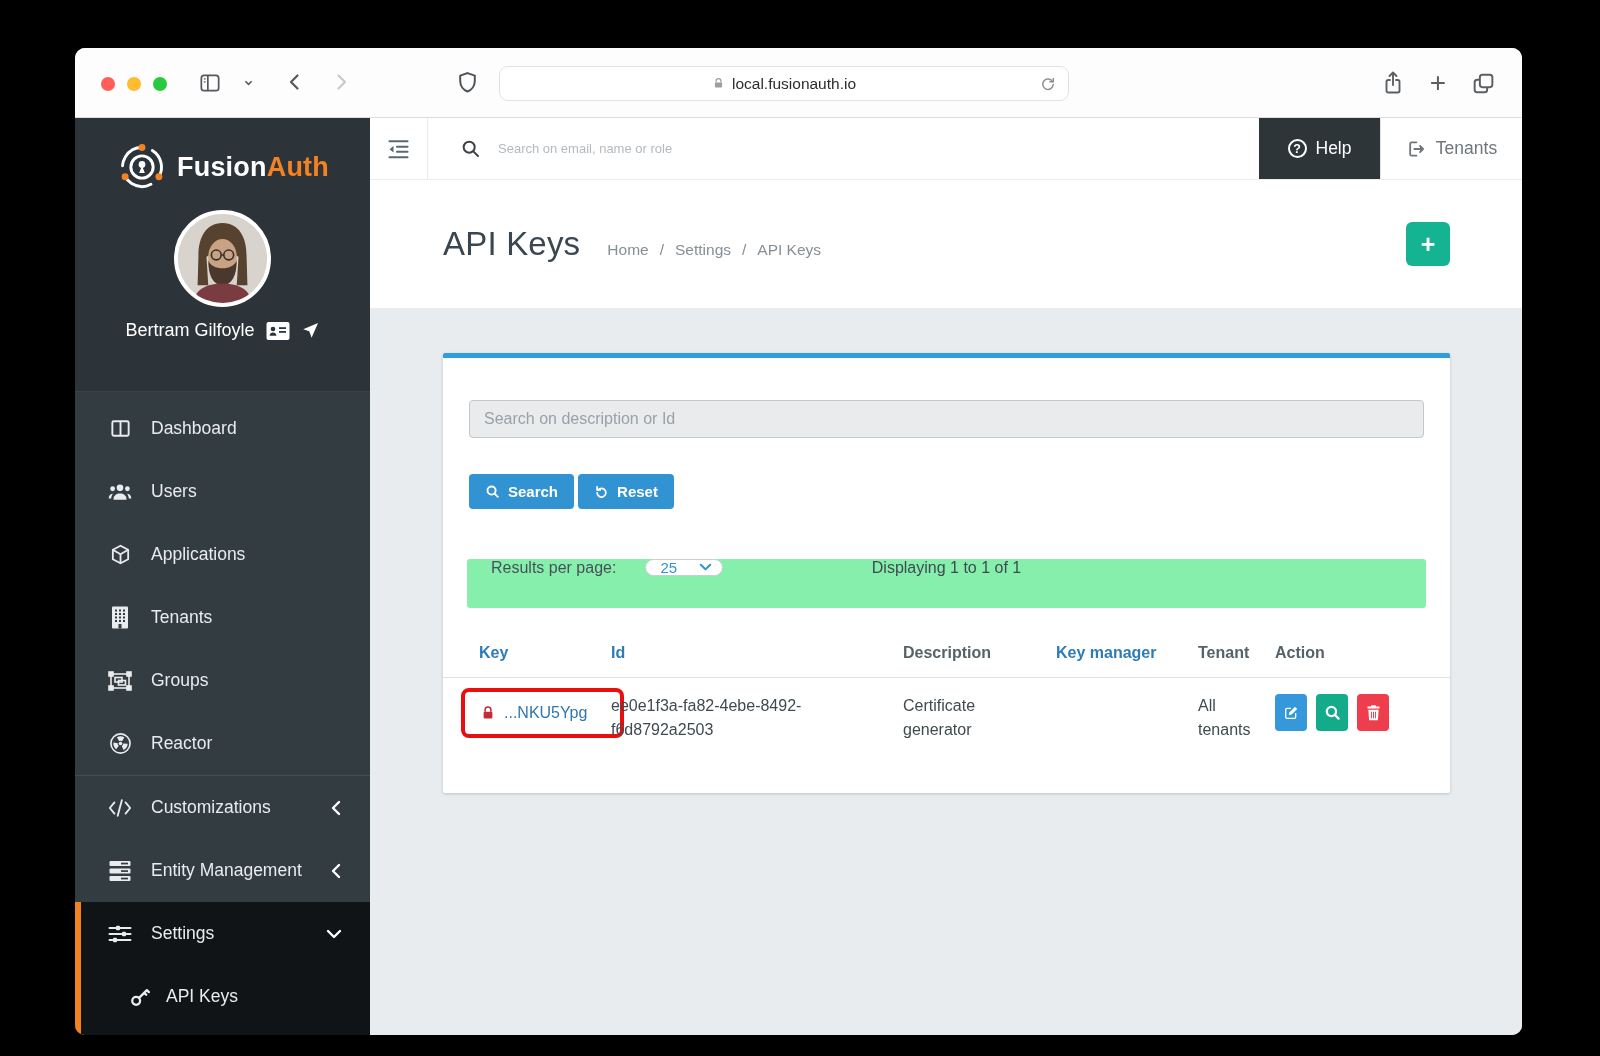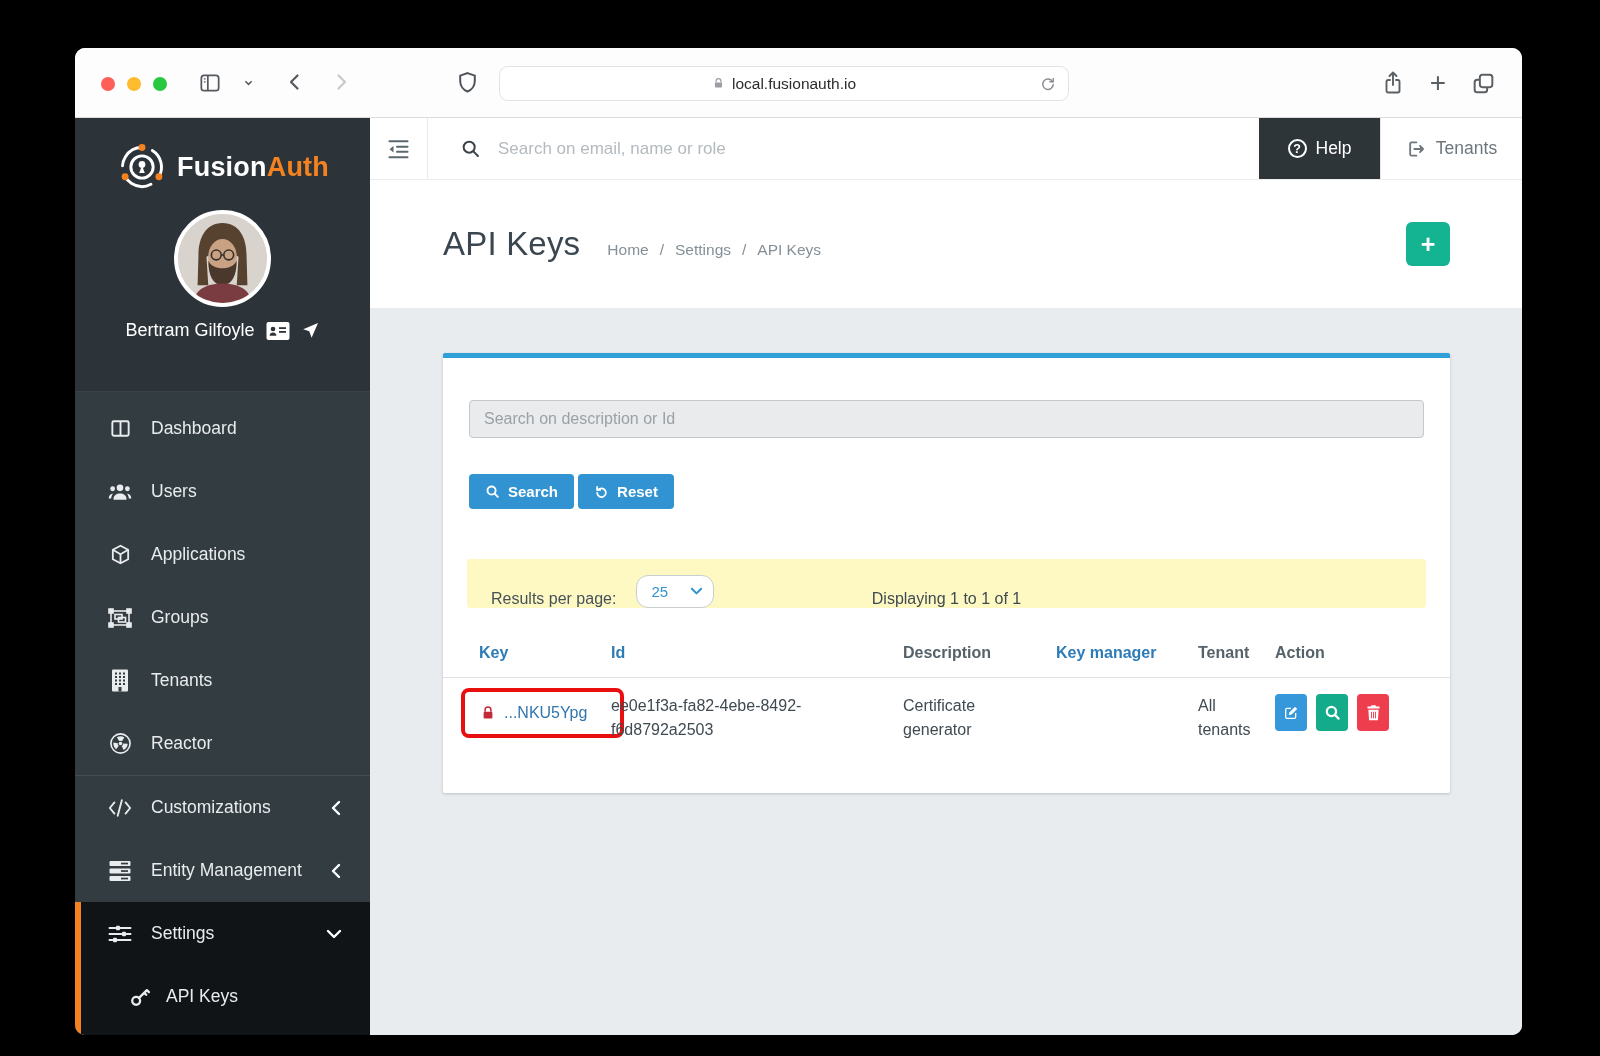--- a/index.html
+++ b/index.html
@@ -49,21 +49,21 @@
   .groups-sec { border-top:1px solid rgba(255,255,255,.09); }
   .settings-sec { flex:1; background:#111417; border-left:6px solid #f58220; }
   .settings-sec .nav-item { padding-left:27px; }
   .settings-sec .child { padding-left:47px; gap:14px; font-size:17.5px; }
 
   
   .main { flex:1; min-width:0; display:flex; flex-direction:column; background:#e8ecef; }
   .topnav { flex:0 0 62px; background:#fff; border-bottom:1px solid #ececec; display:flex; align-items:stretch; }
   .collapse-btn { width:58px; border-right:1px solid #e8ebed; display:flex; align-items:center; justify-content:center; color:#5b6770; cursor:pointer; }
   .topsearch { flex:1; display:flex; align-items:center; gap:17px; padding-left:32px; color:#3c4348; }
-  .topsearch input { border:none; outline:none; flex:1; font-size:17px; color:#444;
+  .topsearch input { border:none; outline:none; flex:1; font-size:13px; color:#444;
                      font-family:"Liberation Sans", sans-serif; background:transparent; }
   .topsearch input::placeholder { color:#b3babf; }
   .help-btn { width:121px; background:#2d3539; color:#fff; display:flex; align-items:center; justify-content:center;
               gap:9px; font-size:17.5px; cursor:pointer; }
   .q-circle { width:19px; height:19px; border:2px solid #fff; border-radius:50%;
               display:flex; align-items:center; justify-content:center; font-size:12.5px; font-weight:700; }
   .logout-btn { width:142px; border-left:1px solid #e5e5e5; background:#fff; color:#6e777d;
                 display:flex; align-items:center; justify-content:center; gap:10px; font-size:17.5px; cursor:pointer; }
 
   .page-header { flex:0 0 128px; background:#fff; display:flex; align-items:center; padding:0 72px 0 73px; }
@@ -79,24 +79,24 @@
           box-shadow:0 1px 3px rgba(60,70,80,.25); }
   .card-search { display:block; margin:42px 26px 0; width:calc(100% - 52px); height:38px;
                  background:#e9ebec; border:1px solid #c2c8cc; border-radius:4px; padding:0 14px;
                  font-size:16px; color:#555; font-family:"Liberation Sans", sans-serif; }
   .card-search::placeholder { color:#9aa1a7; }
   .btn-row { margin:36px 26px 0; display:flex; gap:4px; }
   .btn { height:35px; padding:0 16px; background:#3193d1; border:none; border-radius:4px; color:#fff;
          font-size:15px; font-weight:700; display:inline-flex; align-items:center; gap:8px; cursor:pointer;
          font-family:"Liberation Sans", sans-serif; }
 
-  .results-bar { margin:50px 24px 0; height:49px; background:#fef9c3; border-radius:3px;
-                 display:flex; align-items:flex-end; padding:0 24px; position:relative;
+  .results-bar { margin:50px 24px 0; height:49px; background:#86efac; border-radius:3px;
+                 display:flex; align-items:flex-start; padding:0 24px; position:relative;
                  font-size:16px; color:#46525a; }
-  .pp-select { margin-left:20px; width:78px; height:33px; background:#fff; border:1px solid #c9ced2;
+  .pp-select { margin-left:29px; width:78px; height:17px; background:#fff; border:1px solid #c9ced2;
                border-radius:12px; display:flex; align-items:center; justify-content:space-between;
                padding:0 10px 0 14px; color:#3193d1; font-size:15px; cursor:pointer; }
   .displaying { position:absolute; left:50%; transform:translateX(-50%); color:#3f4a51; }
 
   .t-head, .t-row { display:grid; grid-template-columns:132px 292px 153px 142px 77px 1fr; padding-left:36px; }
   .t-head { margin-top:36px; padding-bottom:15px; border-bottom:1px solid #dde2e6;
             font-size:16px; font-weight:700; }
   .th-link { color:#2d7cb7; cursor:pointer; }
   .th-plain { color:#566269; }
   .t-row { padding-top:16px; font-size:16px; color:#3f4a51; line-height:24px; align-items:start; }
@@ -257,54 +257,54 @@
           <span class="nav-icon">
             <svg width="23" height="23" viewBox="0 0 24 24" fill="none" stroke="currentColor" stroke-width="1.9" stroke-linejoin="round">
                 <path d="M12 2.8l8 4.3v9.8l-8 4.3-8-4.3V7.1z"></path>
                 <path d="M12 11.7L20 7.1M12 11.7L4 7.1M12 11.7v9.5"></path>
               </svg>
           </span>
           <span>Applications</span>
         </div>
         <div class="nav-item">
           <span class="nav-icon">
-            <svg width="24" height="22" viewBox="0 0 24 22" fill="none" stroke="currentColor" stroke-width="1.6">
-              <rect x="3" y="4" width="18" height="14"></rect>
-              <rect x="1" y="2" width="4" height="4" fill="currentColor"></rect>
-                <rect x="19" y="2" width="4" height="4" fill="currentColor"></rect>
-              <rect x="1" y="16" width="4" height="4" fill="currentColor"></rect>
-                <rect x="19" y="16" width="4" height="4" fill="currentColor"></rect>
-              <rect x="7" y="7.5" width="7" height="4.5"></rect>
-                <rect x="10.5" y="10.5" width="7" height="4.5"></rect>
-            </svg>
-          </span>
-          <span>Groups</span>
-        </div>
-        <div class="nav-item">
-          <span class="nav-icon">
             <svg width="18" height="23" viewBox="0 0 18 23" fill="currentColor">
               <rect x="1" y="0.5" width="16" height="22" rx="1"></rect>
               <g fill="#333c41">
                 <rect x="4" y="3.5" width="2" height="2"></rect>
                   <rect x="8" y="3.5" width="2" height="2"></rect>
                   <rect x="12" y="3.5" width="2" height="2"></rect>
                 <rect x="4" y="7" width="2" height="2"></rect>
                   <rect x="8" y="7" width="2" height="2"></rect>
                   <rect x="12" y="7" width="2" height="2"></rect>
                 <rect x="4" y="10.5" width="2" height="2"></rect>
                   <rect x="8" y="10.5" width="2" height="2"></rect>
                   <rect x="12" y="10.5" width="2" height="2"></rect>
                 <rect x="4" y="14" width="2" height="2"></rect>
                   <rect x="8" y="14" width="2" height="2"></rect>
                   <rect x="12" y="14" width="2" height="2"></rect>
                 <rect x="7.5" y="18" width="3" height="4.5"></rect>
               </g>
             </svg>
           </span>
           <span>Tenants</span>
+        </div>
+        <div class="nav-item">
+          <span class="nav-icon">
+            <svg width="24" height="22" viewBox="0 0 24 22" fill="none" stroke="currentColor" stroke-width="1.6">
+              <rect x="3" y="4" width="18" height="14"></rect>
+              <rect x="1" y="2" width="4" height="4" fill="currentColor"></rect>
+                <rect x="19" y="2" width="4" height="4" fill="currentColor"></rect>
+              <rect x="1" y="16" width="4" height="4" fill="currentColor"></rect>
+                <rect x="19" y="16" width="4" height="4" fill="currentColor"></rect>
+              <rect x="7" y="7.5" width="7" height="4.5"></rect>
+                <rect x="10.5" y="10.5" width="7" height="4.5"></rect>
+            </svg>
+          </span>
+          <span>Groups</span>
         </div>
         <div class="nav-item">
           <span class="nav-icon">
             <svg width="23" height="23" viewBox="0 0 24 24">
               <circle cx="12" cy="12" r="10" fill="none" stroke="currentColor" stroke-width="1.7"></circle>
               <circle cx="12" cy="12" r="1.9" fill="currentColor"></circle>
               <circle cx="12" cy="12" r="5.2" fill="none" stroke="currentColor" stroke-width="4.6" stroke-dasharray="5.45 5.44" transform="rotate(-120 12 12)"></circle>
             </svg>
           </span>
           <span>Reactor</span>

